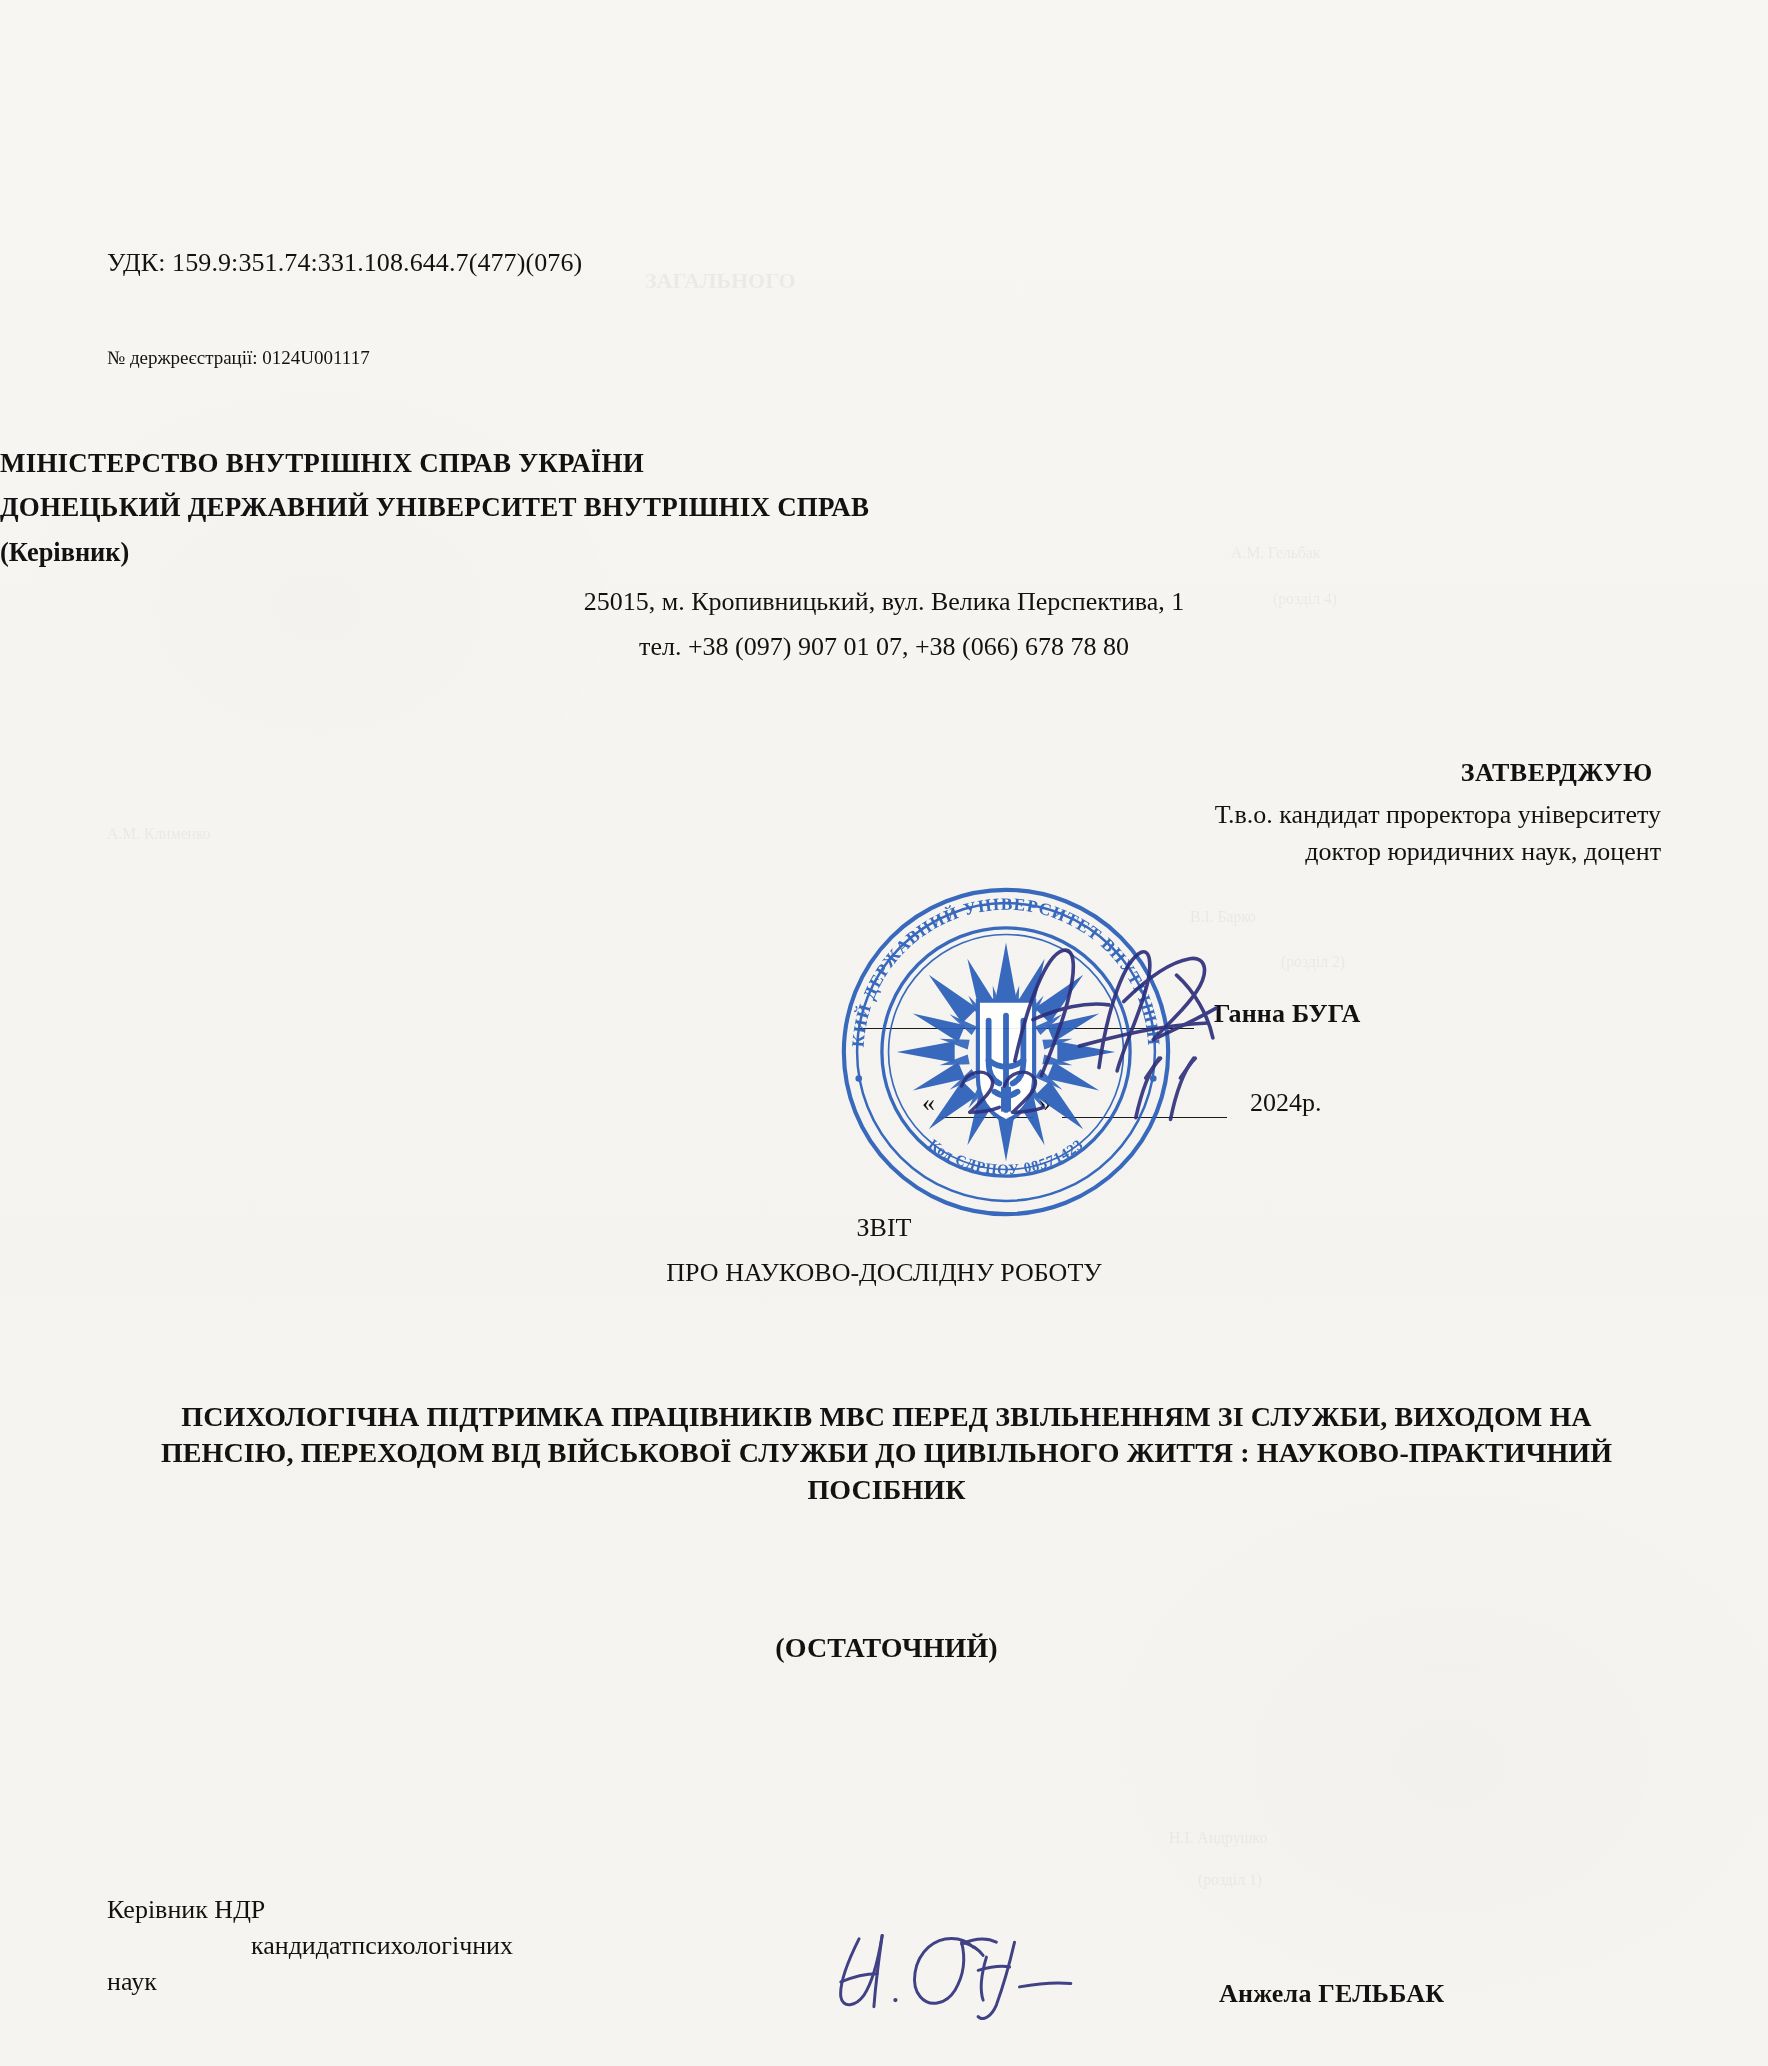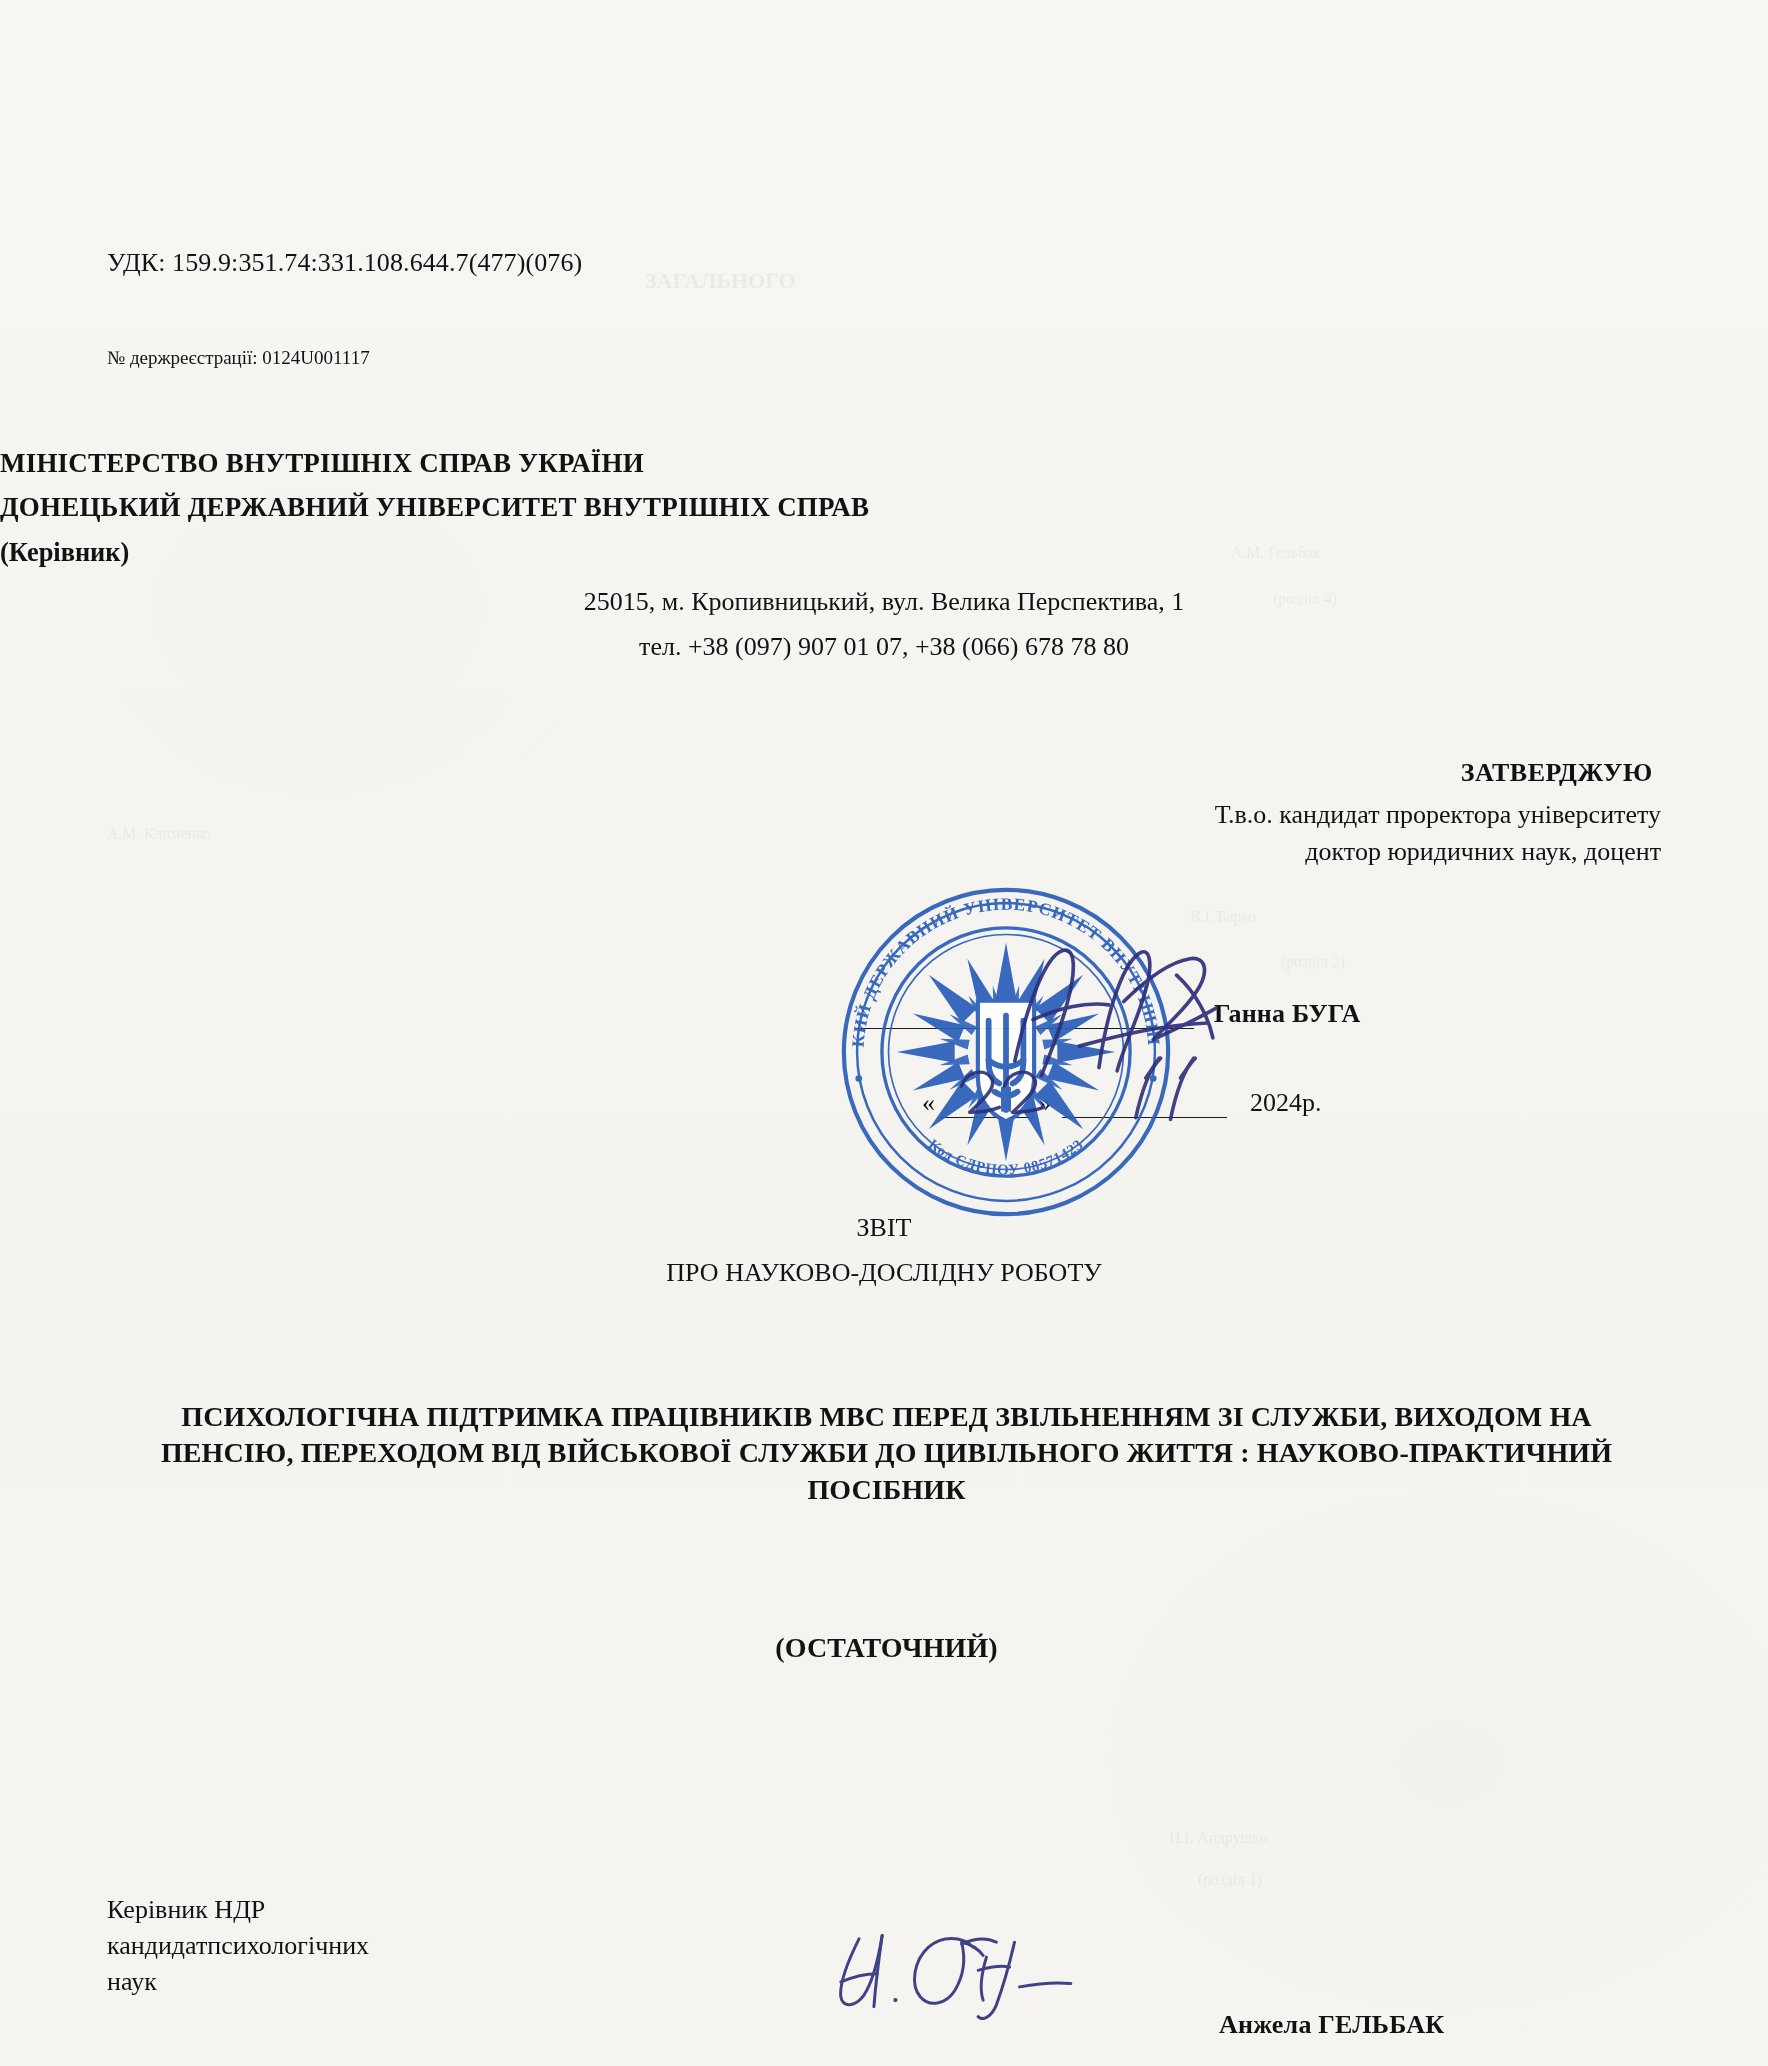--- a/index.html
+++ b/index.html
@@ -141,27 +141,27 @@
   .doc-title.final { top: 1618px; margin-top: 12px; }
 
   .lead-block {
     position: absolute;
     left: 107px; top: 1892px;
     width: 570px;
     font-size: 26px;
     line-height: 1.38;
   }
   .lead-deg {
-    display: flex; justify-content: flex-start;
+    display: flex; justify-content: center;
     width: 550px;
   }
   .lead-name {
     position: absolute;
     left: 1219px; top: 1979px;
-    font-size: 26px; font-weight: bold; letter-spacing: 0.2px; margin-top: 31px;
+    font-size: 26px; font-weight: bold; letter-spacing: 0.2px;
   }
 
   
   .seal {
     position: absolute;
     left: 824px; top: 870px;
     width: 364px; height: 364px;
     pointer-events: none;
     opacity: 0.93;
   }

